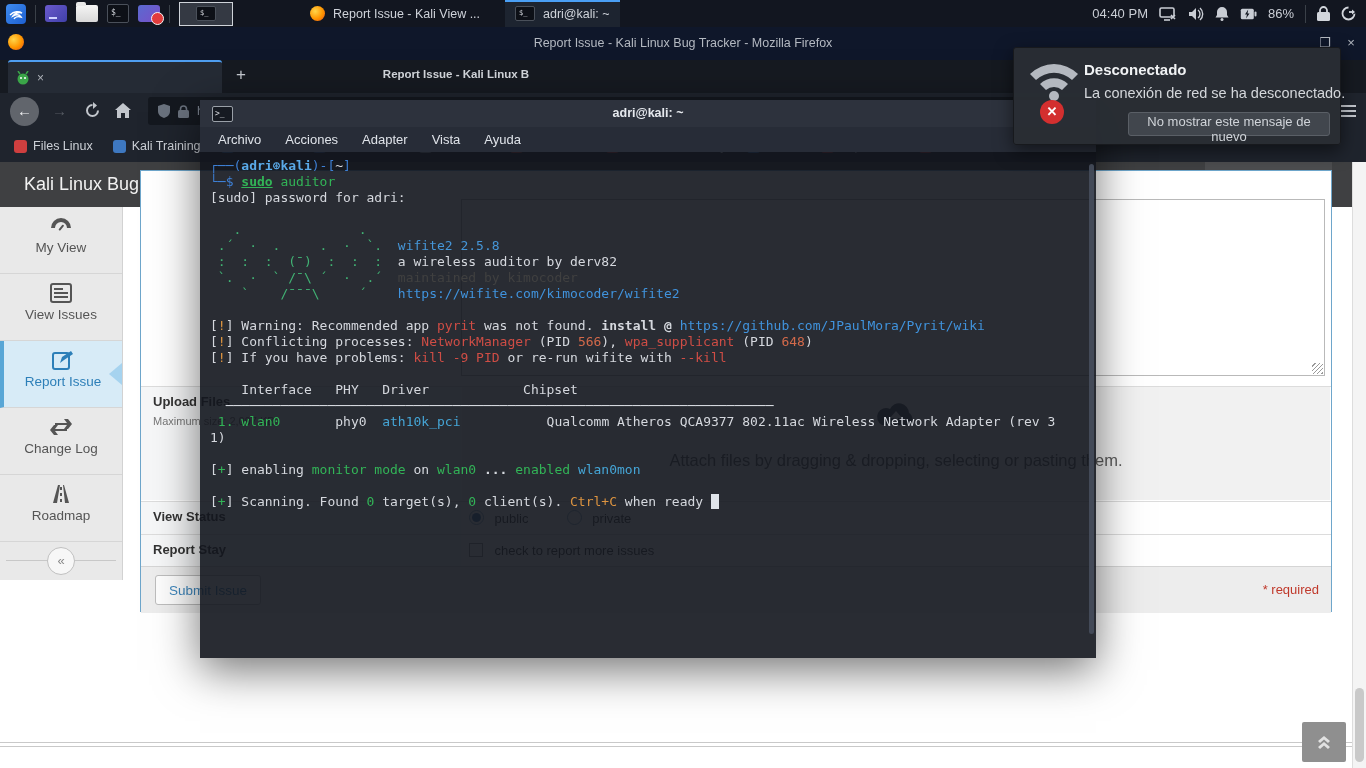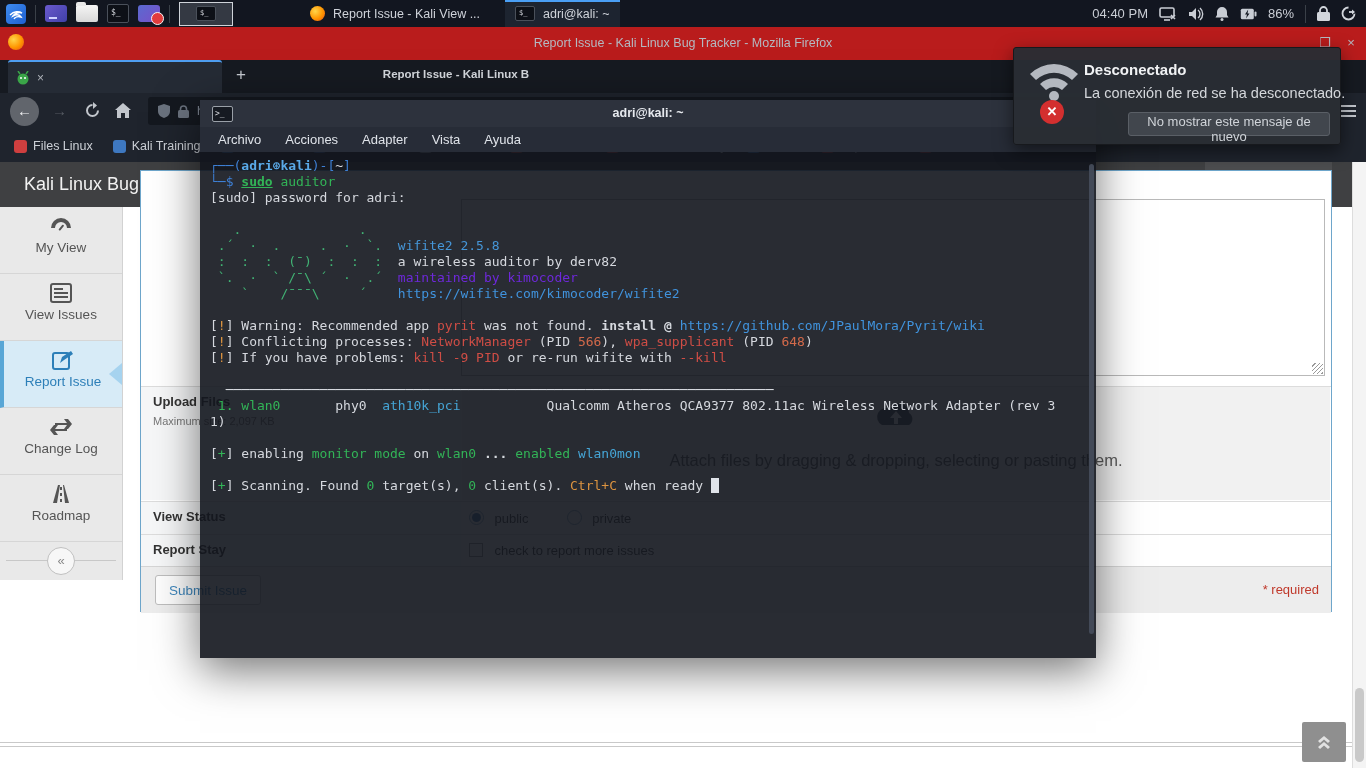--- a/index.html
+++ b/index.html
@@ -23,21 +23,21 @@
   .ico-rec{background:linear-gradient(135deg,#5a6ad0,#7a4fc8);}
   .ico-rec:after{content:"";position:absolute;right:-4px;bottom:-3px;width:11px;height:11px;border-radius:50%;background:#e23c3c;border:1px solid #f5f5f5;}
   .tb-activebox{width:52px;height:22px;border:1px solid #cfd3d9;background:#343943;display:flex;align-items:center;justify-content:center;}
   .tb-win{position:absolute;top:0;height:27px;display:flex;align-items:center;gap:8px;padding:0 10px;color:#cfd3da;font-size:12.5px;}
   .tb-win.active{background:#1d2430;box-shadow:inset 0 2px 0 #4a9ff5;}
   .ff-ball{width:16px;height:16px;border-radius:50%;background:radial-gradient(circle at 35% 35%,#ffd54a,#ff9500 55%,#e84e1b);}
   .tb-right{position:absolute;right:0;top:0;height:27px;display:flex;align-items:center;gap:11px;padding-right:10px;}
   .tb-right svg{display:block;}
 
   
-  .ff-titlebar{position:absolute;left:0;top:27px;width:1366px;height:33px;background:#b91c1c;}
+  .ff-titlebar{position:absolute;left:0;top:27px;width:1366px;height:33px;background:#0f172a;}
   .ff-title{position:absolute;left:0;top:9px;width:1366px;text-align:center;font-size:12.5px;color:#b4b9c1;}
   .ff-winbtn{position:absolute;top:8px;color:#b4b9c1;font-size:13px;width:18px;text-align:center;cursor:default;}
   .ff-tabbar{position:absolute;left:0;top:60px;width:1366px;height:33px;background:#161a21;}
   .ff-tab{position:absolute;left:8px;top:0;width:214px;height:33px;background:#252b35;border-top:2px solid #4f9ef0;border-radius:3px 3px 0 0;display:flex;align-items:center;gap:7px;padding:0 8px;box-sizing:border-box;}
   .ff-tab .t-title{font-size:11.5px;color:#d3d7dc;white-space:nowrap;overflow:hidden;flex:1;}
   .tab-close{color:#aeb2b9;font-size:12px;}
   .newtab{position:absolute;left:236px;top:5px;color:#c6cad0;font-size:17px;}
   .ff-navbar{position:absolute;left:0;top:93px;width:1366px;height:37px;background:#1f242d;}
   .nav-back{position:absolute;left:10px;top:4px;width:29px;height:29px;border-radius:50%;background:#61656c;color:#f2f3f5;font-size:15px;text-align:center;line-height:28px;}
   .nav-fwd{position:absolute;left:52px;top:9px;color:#565b63;font-size:15px;}
@@ -339,27 +339,28 @@
       <span class="t-menu">Ayuda</span>
     </div>
     <div class="t-body" id="term-body">
         <div class="term-line"><span style="color: rgb(61, 127, 212);">┌──(</span><span class="b" style="color: rgb(90, 170, 232);">adri</span><span style="color: rgb(90, 170, 232);">⊛</span><span class="b" style="color: rgb(90, 170, 232);">kali</span><span style="color: rgb(61, 127, 212);">)-[</span><span style="color: rgb(213, 216, 222);">~</span><span style="color: rgb(61, 127, 212);">]</span></div>
         <div class="term-line"><span style="color: rgb(61, 127, 212);">└─</span><span style="color: rgb(61, 127, 212);">$ </span><span class="u" style="color: rgb(50, 180, 87);">sudo</span><span style="color: rgb(50, 180, 87);"> auditor</span></div>
         <div class="term-line"><span style="color: rgb(213, 216, 222);">[sudo] password for adri:</span></div>
         <div class="term-line"></div>
         <div class="term-line"><span style="color: rgb(65, 179, 116);">   .               .    </span></div>
         <div class="term-line"><span style="color: rgb(65, 179, 116);"> .´  ·  .     .  ·  `.  </span><span style="color: rgb(69, 150, 216);">wifite2 2.5.8</span></div>
         <div class="term-line"><span style="color: rgb(65, 179, 116);"> :  :  :  (¯)  :  :  :  </span><span style="color: rgb(213, 216, 222); text-align: right;">a wireless auditor by derv82</span></div>
-        <div class="term-line"><span style="color: rgb(65, 179, 116);"> `.  ·  ` /¯\ ´  ·  .´  </span><span style="color: #6d28d9;">maintained by kimocoder</span></div>
+        <div class="term-line"><span style="color: rgb(65, 179, 116);"> `.  ·  ` /¯\ ´  ·  .´  </span><span style="color: #404040;">maintained by kimocoder</span></div>
         <div class="term-line"><span style="color: rgb(65, 179, 116);">    `    /¯¯¯\     ´    </span><span style="color: rgb(64, 147, 221);">https://wifite.com/kimocoder/wifite2</span></div>
         <div class="term-line"></div>
         <div class="term-line"><span style="color: rgb(213, 216, 222);">[</span><span style="color: rgb(221, 148, 64);">!</span><span style="color: rgb(213, 216, 222);">] Warning: Recommended app </span><span style="color: rgb(207, 77, 69);">pyrit</span><span style="color: rgb(213, 216, 222);"> was not found. </span><span class="b" style="color: rgb(213, 216, 222);">install @ </span><span style="color: rgb(64, 147, 221);">https://github.com/JPaulMora/Pyrit/wiki</span></div>
         <div class="term-line"><span style="color: rgb(213, 216, 222);">[</span><span style="color: rgb(221, 148, 64);">!</span><span style="color: rgb(213, 216, 222);">] Conflicting processes: </span><span style="color: rgb(207, 77, 69);">NetworkManager</span><span style="color: rgb(213, 216, 222);"> (PID </span><span style="color: rgb(210, 105, 74);">566</span><span style="color: rgb(213, 216, 222);">), </span><span style="color: rgb(207, 77, 69);">wpa_supplicant</span><span style="color: rgb(213, 216, 222);"> (PID </span><span style="color: rgb(210, 105, 74);">648</span><span style="color: rgb(213, 216, 222);">)</span></div>
         <div class="term-line"><span style="color: rgb(213, 216, 222);">[</span><span style="color: rgb(221, 148, 64);">!</span><span style="color: rgb(213, 216, 222);">] If you have problems: </span><span style="color: rgb(207, 77, 69);">kill -9 PID</span><span style="color: rgb(213, 216, 222);"> or re-run wifite with </span><span style="color: rgb(207, 77, 69);">--kill</span></div>
         <div class="term-line"></div>
+        <div class="term-line"><span style="color: rgb(213, 216, 222);">    Interface   PHY   Driver            Chipset</span></div>
         <div class="term-line"><span style="color: rgb(213, 216, 222);">  ──────────────────────────────────────────────────────────────────────</span></div>
         <div class="term-line"><span style="color: rgb(50, 180, 87);"> 1. wlan0</span><span style="color: rgb(213, 216, 222);">       </span><span style="color: rgb(213, 216, 222);">phy0</span><span style="color: rgb(213, 216, 222);">  </span><span style="color: rgb(69, 165, 214);">ath10k_pci</span><span style="color: rgb(213, 216, 222);">           </span><span style="color: rgb(213, 216, 222);">Qualcomm Atheros QCA9377 802.11ac Wireless Network Adapter (rev 3</span></div>
         <div class="term-line"><span style="color: rgb(213, 216, 222);">1)</span></div>
         <div class="term-line"></div>
         <div class="term-line"><span style="color: rgb(213, 216, 222);">[</span><span style="color: rgb(50, 180, 87);">+</span><span style="color: rgb(213, 216, 222);">] enabling </span><span style="color: rgb(50, 180, 87);">monitor mode</span><span style="color: rgb(213, 216, 222);"> on </span><span style="color: rgb(50, 180, 87);">wlan0</span><span style="color: rgb(213, 216, 222);"> </span><span class="b" style="color: rgb(213, 216, 222);">...</span><span style="color: rgb(213, 216, 222);"> </span><span style="color: rgb(50, 180, 87);">enabled</span><span style="color: rgb(213, 216, 222);"> </span><span style="color: rgb(69, 165, 214);">wlan0mon</span></div>
         <div class="term-line"></div>
         <div class="term-line"><span style="color: rgb(213, 216, 222);">[</span><span style="color: rgb(50, 180, 87);">+</span><span style="color: rgb(213, 216, 222);">] Scanning. Found </span><span style="color: rgb(50, 180, 87);">0</span><span style="color: rgb(213, 216, 222);"> target(s), </span><span style="color: rgb(50, 180, 87);">0</span><span style="color: rgb(213, 216, 222);"> client(s). </span><span style="color: rgb(221, 148, 64);">Ctrl+C</span><span style="color: rgb(213, 216, 222);"> when ready </span><span class="cursor"> </span></div>
       </div>
     <div class="t-scroll"></div>
   </div>

